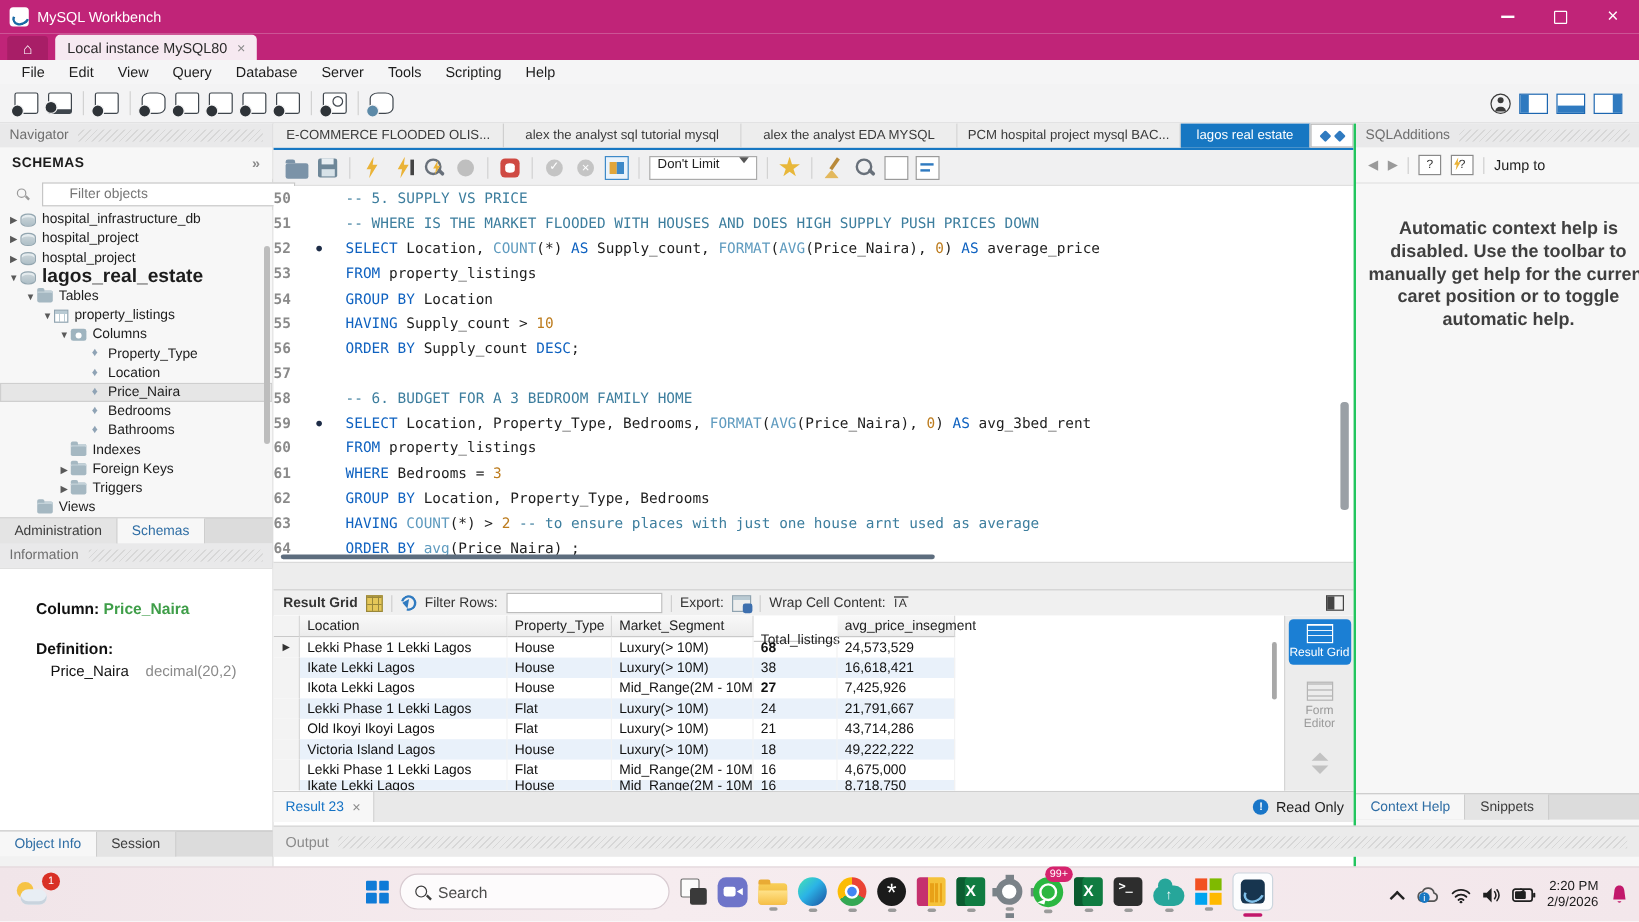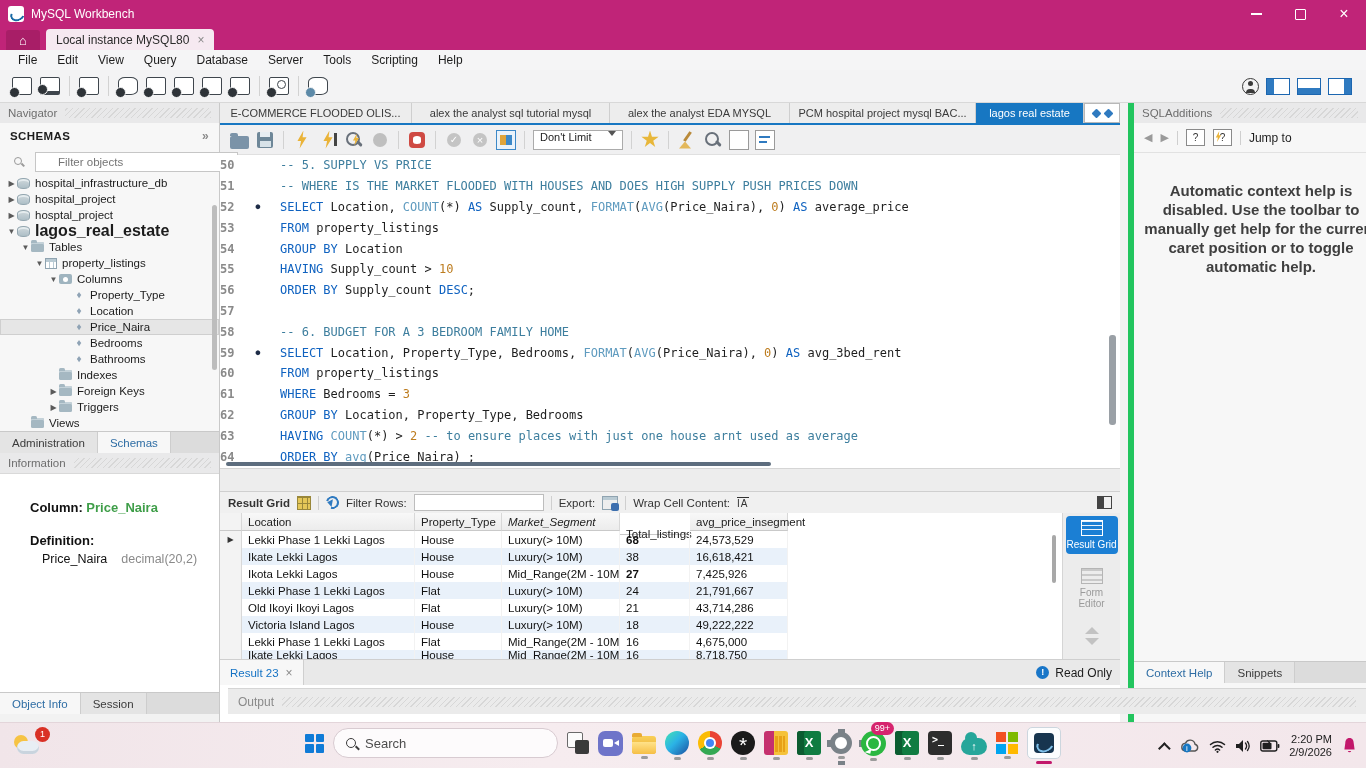--- a/index.html
+++ b/index.html
@@ -45,21 +45,21 @@
   .pt { width:24px; height:17px; border:1.6px solid #1c66b0; background:#fff; position:relative; cursor:pointer; }
   .pt::before { content:""; position:absolute; background:#2f7ac0; }
   .pt-left::before { left:0; top:0; bottom:0; width:7px; }
   .pt-bottom::before { left:0; right:0; bottom:0; height:6px; }
   .pt-right::before { right:0; top:0; bottom:0; width:7px; }
 
   
   .workspace { position:relative; height:619px; display:flex; background:#f2f2f2; }
   .leftcol { width:228px; display:flex; flex-direction:column; border-right:1px solid #c9c9c9; background:#f7f7f7; }
   .centercol { width:900px; display:flex; flex-direction:column; background:#fff; }
-  .rightcol { width:238px; border-left:6px solid #22c55e; background:#f7f7f7; position:relative; display:flex; flex-direction:column;margin-left:8px; }
+  .rightcol { width:238px; border-left:2px solid #22c55e; background:#f7f7f7; position:relative; display:flex; flex-direction:column; }
 
   .phead { height:20px; background:#e9e9ea; display:flex; align-items:center; padding:0 8px; font-size:11.5px; color:#6e6e6e; flex:none; }
   .hatch { flex:1; height:10px; margin-left:8px; background:repeating-linear-gradient(-45deg,#d7d7d7 0 1px,transparent 1px 4px); }
 
   
   .schemas-head { height:26px; display:flex; align-items:center; padding:0 10px; font-size:11.5px; font-weight:bold; color:#1c1c1c; letter-spacing:.4px; background:#f7f7f7; flex:none; }
   .refresh-mini { margin-left:auto; color:#8a8a8a; font-size:12px; cursor:pointer; }
   .filterbox { height:26px; padding:3px 8px; flex:none; position:relative; }
   .filterbox input { width:100%; height:20px; border:1px solid #c6c6c6; background:#fff; font-size:11.5px; padding:0 6px 0 22px; color:#333; font-family:"Liberation Sans",sans-serif;margin-left:27px; }
   .mag-mini { position:absolute; left:14px; top:8px; width:8px; height:8px; border:1.5px solid #9a9a9a; border-radius:50%; }
@@ -512,21 +512,21 @@
         <span class="rt-sep"></span>
         <span>Wrap Cell Content:</span>
         <span class="rg-wrap">IA</span>
         <span class="panel-mini"></span>
       </div>
       <div class="gridwrap">
         <div class="ghead" id="ghead">
             <div class="gh-cell g-marker" style="width: 22px;"></div>
             <div class="gh-cell" style="width: 173px;">Location</div>
             <div class="gh-cell" style="width: 87px;">Property_Type</div>
-            <div class="gh-cell" style="width: 118px; font-style: italic;">Market_Segment</div>
+            <div class="gh-cell" style="width: 118px;">Market_Segment</div>
             <div class="gh-cell" style="width: 70px; margin-top: 21px;">Total_listings</div>
             <div class="gh-cell" style="width: 98px;">avg_price_insegment</div>
           </div>
         <div id="grows">
             <div class="grow">
               <div class="g-cell g-marker" style="width: 22px;">▶</div>
               <div class="g-cell" style="width: 173px;">Lekki Phase 1 Lekki Lagos</div>
               <div class="g-cell" style="width: 87px;">House</div>
               <div class="g-cell" style="width: 118px;">Luxury(&gt; 10M)</div>
               <div class="g-cell" style="width: 70px; font-weight: bold;">68</div>

